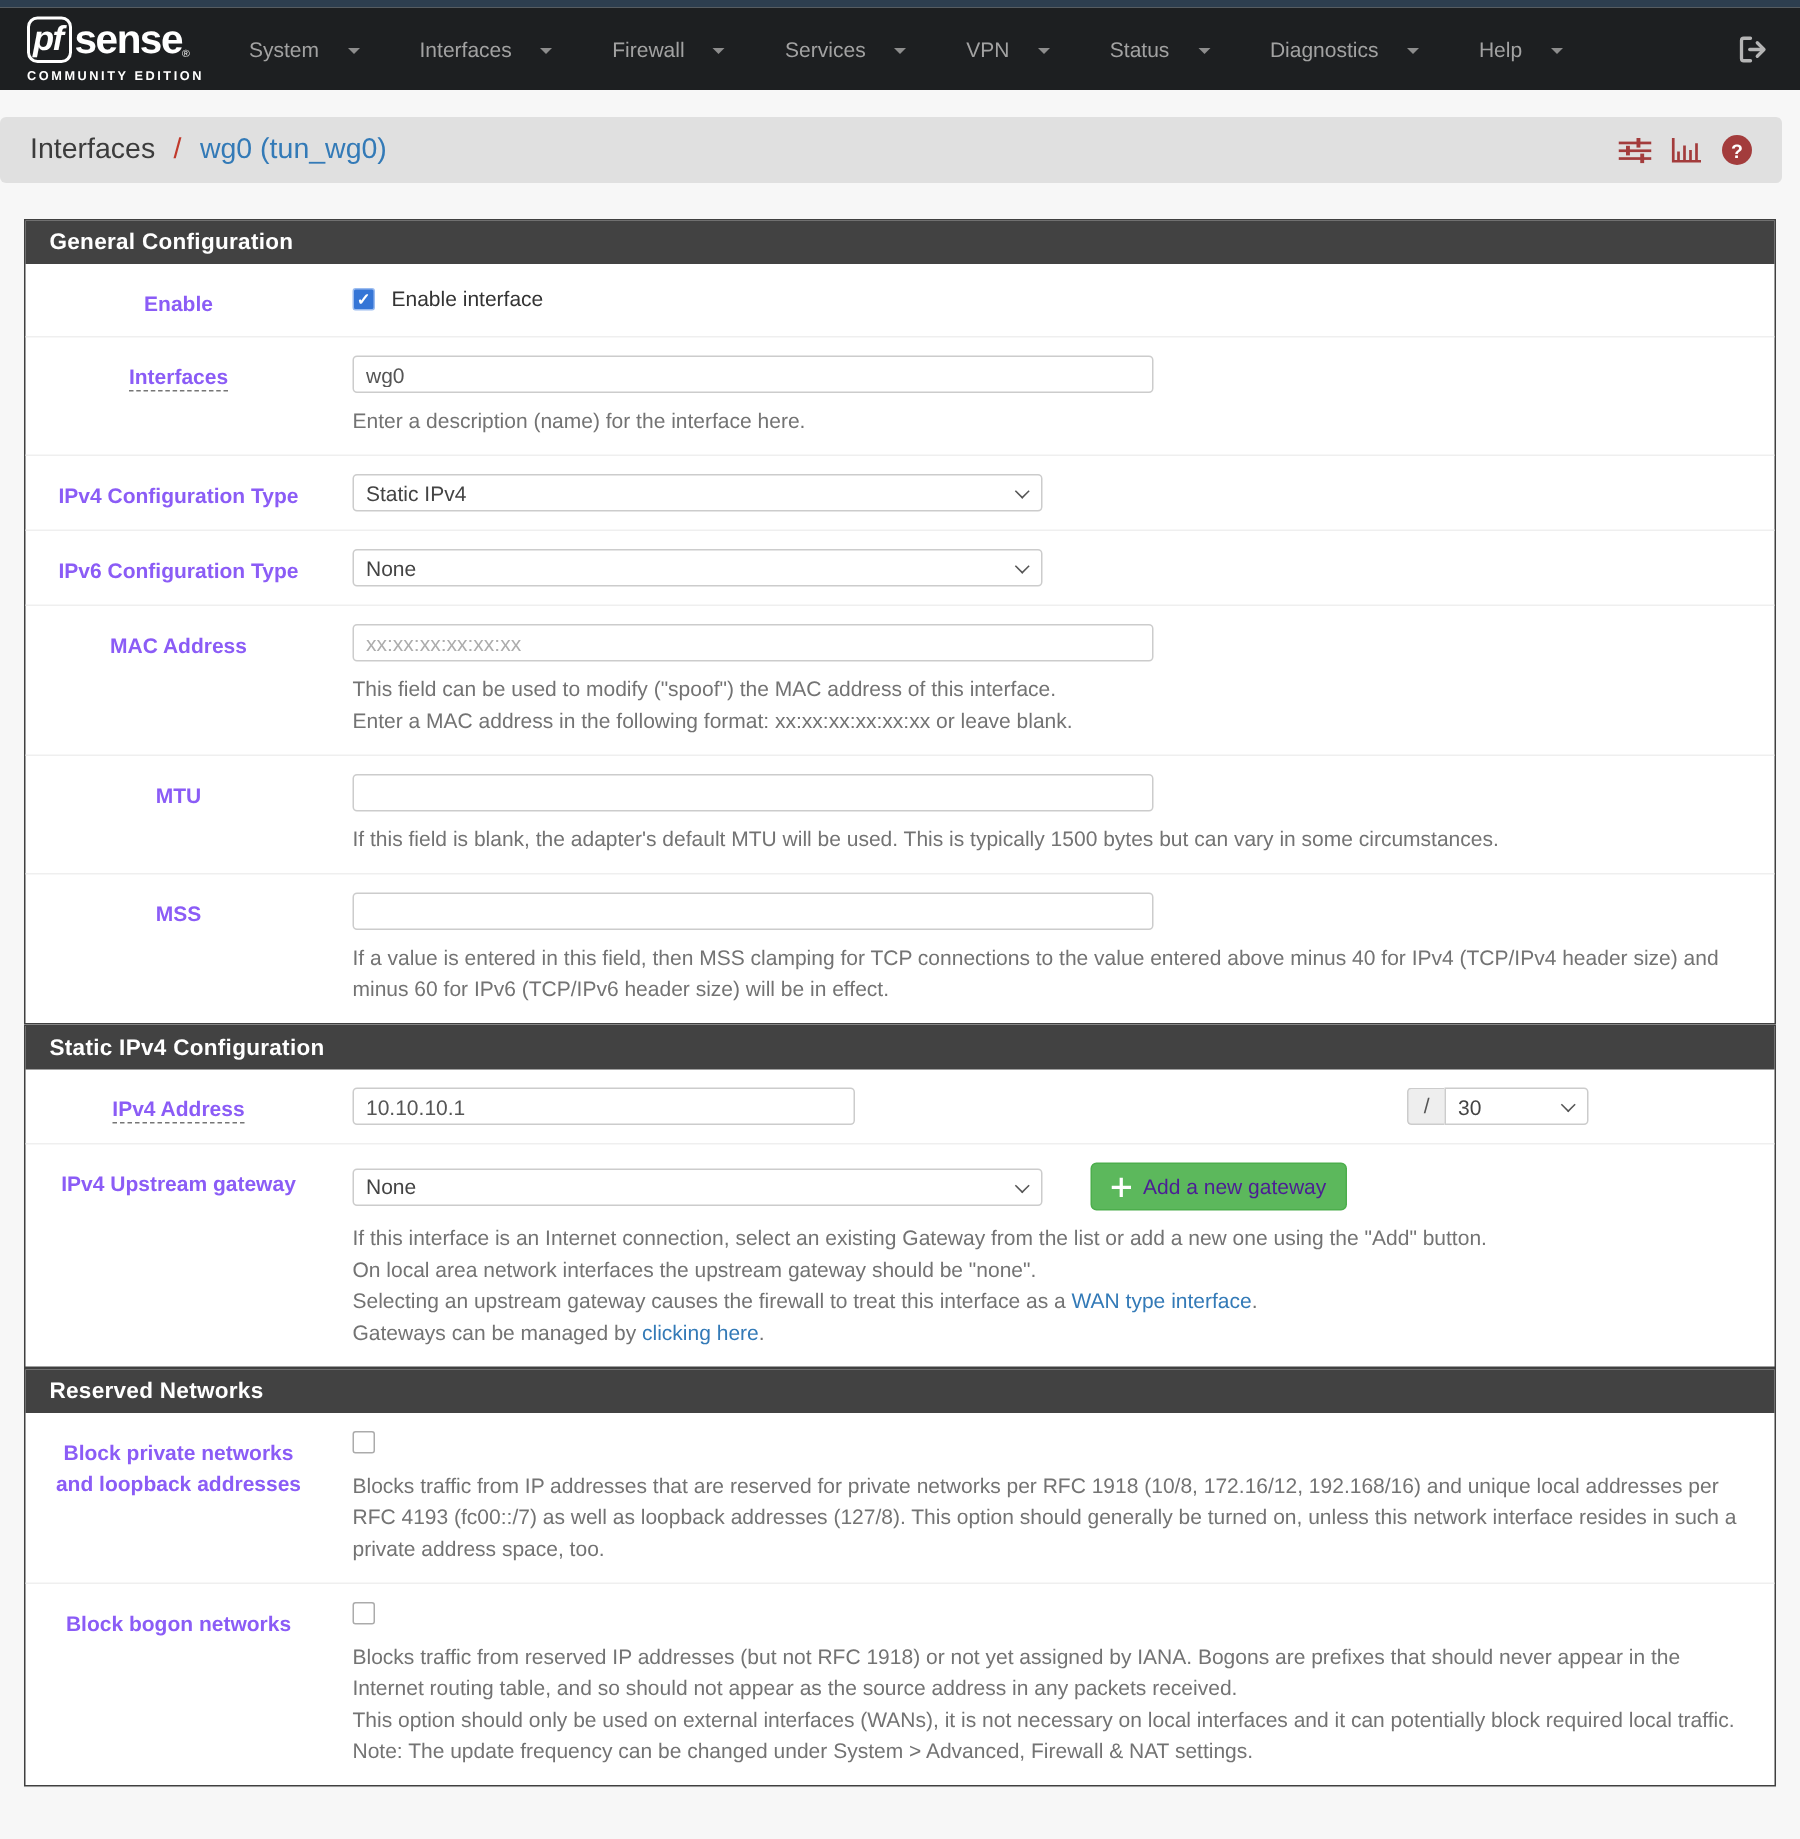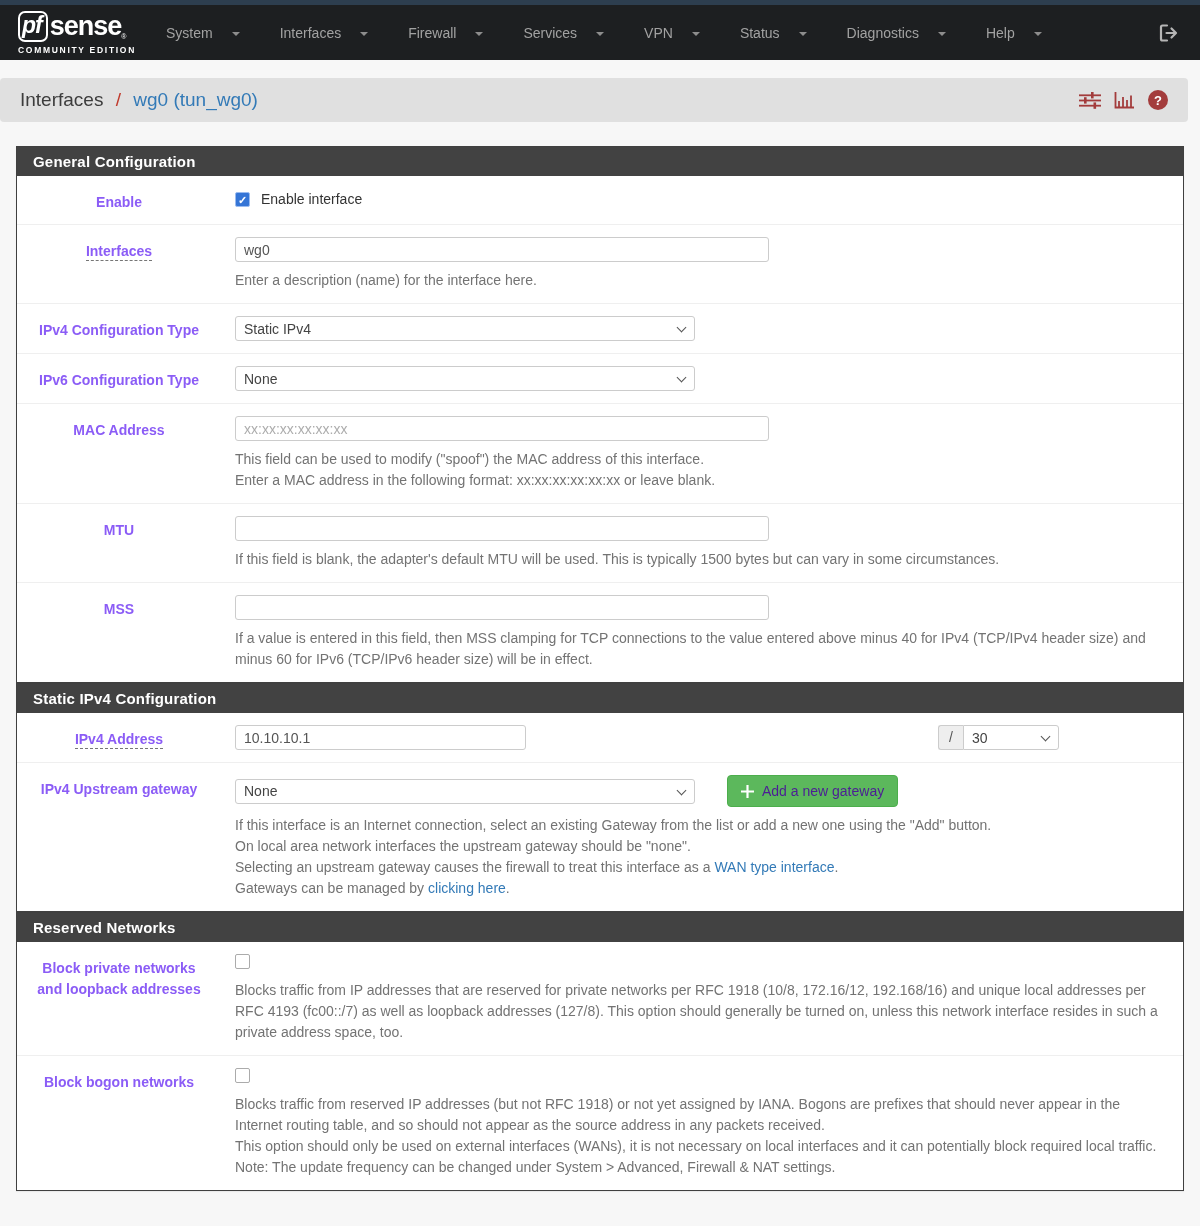--- a/index.html
+++ b/index.html
@@ -53,21 +53,21 @@
   .help { color:#737373; font-size:14px; margin-top:8px; line-height:1.5; }
   .help a { color:#337ab7; text-decoration:none; cursor:pointer; }
 
   .cb { width:15px; height:15px; border:1px solid #ababab; border-radius:2px; background:#fff; display:inline-block; flex:0 0 15px; cursor:pointer; }
   .cb.checked { background:#3575d6; border-color:#9bbcf0; color:#fff; text-align:center; line-height:14px; font-size:11px; font-weight:bold; }
   .cb-row { display:flex; align-items:center; gap:11px; padding-top:3px; }
   .cb-label { color:#333; font-size:14px; }
 
   
   .addr-flex { display:flex; width:100%; align-items:flex-start; }
-  .addr-input { width:291px; }
+  .addr-input { width:335px; }
   .cidr-group { display:flex; margin-left:auto; margin-right:108px; }
   .cidr-prefix { background:#eee; border:1px solid #ccc; border-right:0; border-radius:3px 0 0 3px; padding:3px 10px; height:25px; color:#555; font-size:14px; }
   .cidr-wrap { position:relative; width:96px; }
   .cidr-wrap select { border-radius:0 3px 3px 0; }
 
   
   .gw-top { display:flex; align-items:center; }
   .btn { display:inline-flex; align-items:center; gap:8px; border-radius:4px; color:#4c1d95; font-size:14px; font-family:inherit; cursor:pointer; }
   .btn-success { background:#5cb85c; border:1px solid #4cae4c; padding:7px 13px; margin-left:32px; }
 </style>

